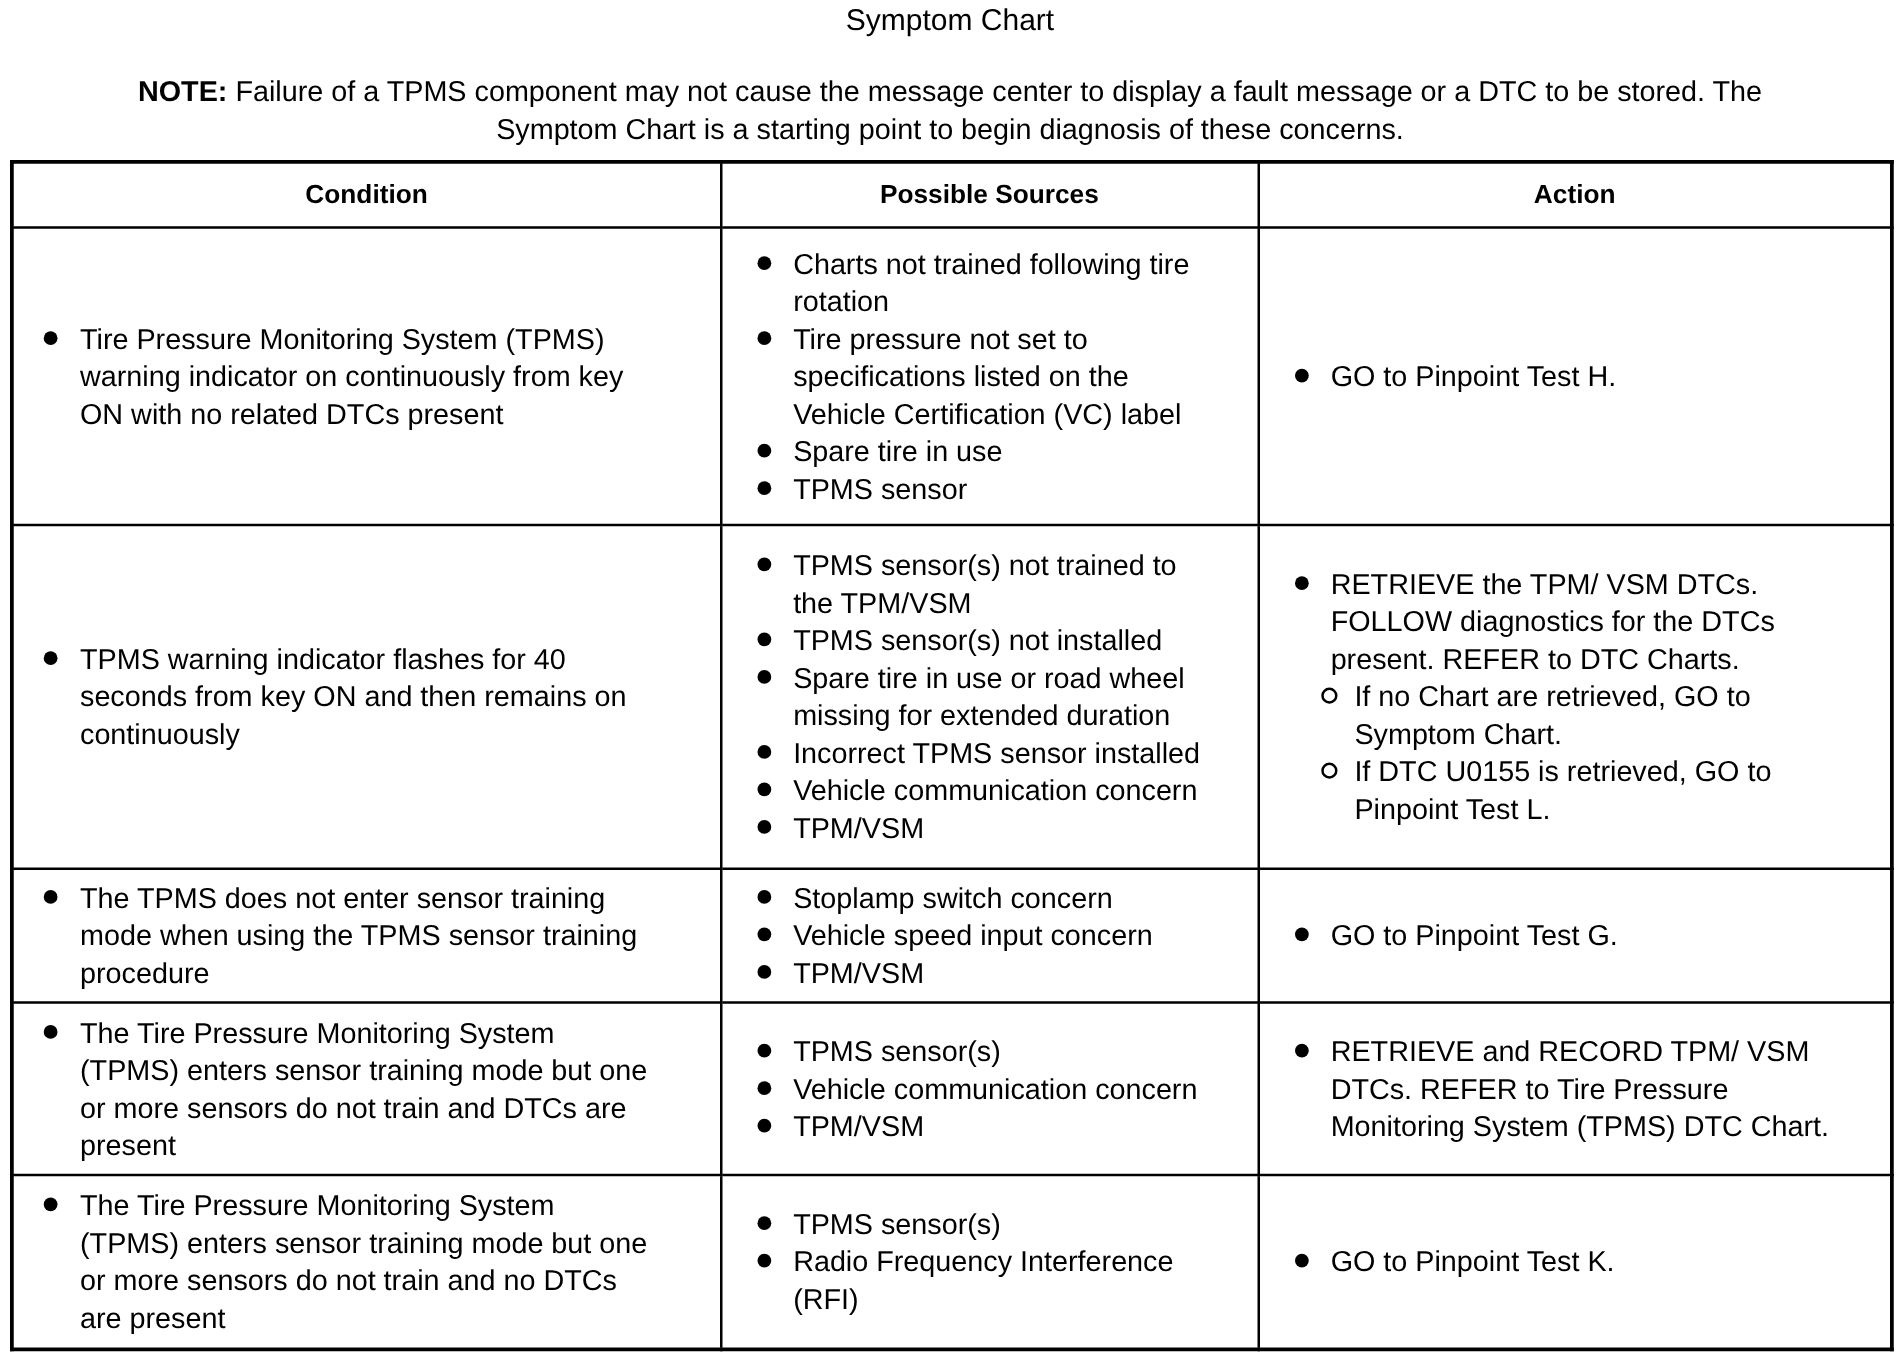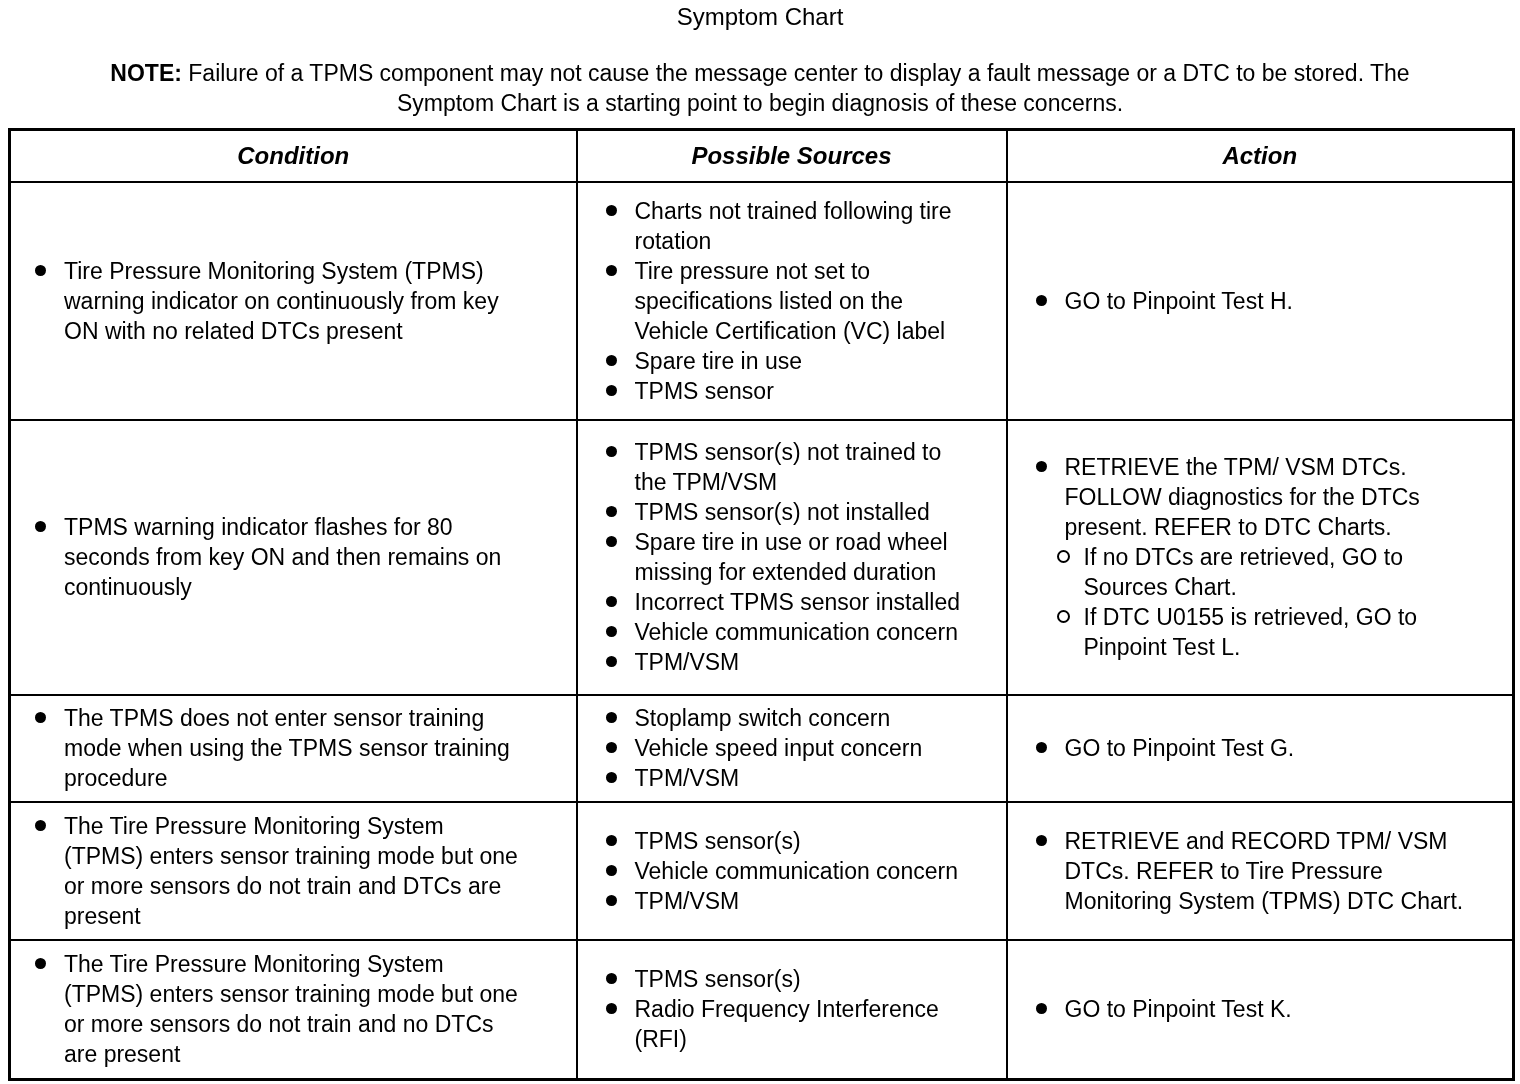--- a/index.html
+++ b/index.html
@@ -32,22 +32,21 @@
   col.c2 { width: 430px; }
   col.c3 { width: 507px; }
   th, td {
     border: 2px solid #000;
     vertical-align: middle;
     padding: 0;
   }
   th {
     font-weight: bold;
     text-align: center;
-    font-size: 24px;
-    font-style: italic;
+    font-size: 21px;
   }
   td.c1 { padding-left: 24px; }
   td.c2 { padding-left: 28px; }
   td.c3 { padding-left: 28px; border-radius: 11px; }
   .li { display: flex; align-items: flex-start; }
   .blt {
     flex: 0 0 11px;
     width: 11px; height: 11px;
     border-radius: 50%;
     background: #000;
@@ -121,21 +120,21 @@
             <span class="blt"></span>
             <span class="txt w3">GO to Pinpoint Test H.</span>
           </div>
       </td>
     </tr>
 
     <tr style="height:275px">
       <td class="c1">
         <div class="li">
             <span class="blt"></span>
-            <span class="txt w1">TPMS warning indicator flashes for 80 seconds from key ON and then remains on continuously</span>
+            <span class="txt w1">TPMS warning indicator flashes for 40 seconds from key ON and then remains on continuously</span>
           </div>
       </td>
       <td class="c2">
         <div class="li">
             <span class="blt"></span>
             <span class="txt w2">TPMS sensor(s) not trained to the TPM/VSM</span>
           </div>
         <div class="li">
             <span class="blt"></span>
             <span class="txt w2">TPMS sensor(s) not installed</span>
@@ -157,21 +156,21 @@
             <span class="txt w2">TPM/VSM</span>
           </div>
       </td>
       <td class="c3">
         <div class="li">
             <span class="blt"></span>
             <span class="txt w3">RETRIEVE the TPM/ VSM DTCs. FOLLOW diagnostics for the DTCs present. REFER to DTC Charts.</span>
           </div>
         <div class="li sub">
             <span class="blt"></span>
-            <span class="txt w3s">If no DTCs are retrieved, GO to Sources Chart.</span>
+            <span class="txt w3s">If no Chart are retrieved, GO to Symptom Chart.</span>
           </div>
         <div class="li sub">
             <span class="blt"></span>
             <span class="txt w3s">If DTC U0155 is retrieved, GO to Pinpoint Test L.</span>
           </div>
       </td>
     </tr>
 
     <tr style="height:107px">
       <td class="c1">

